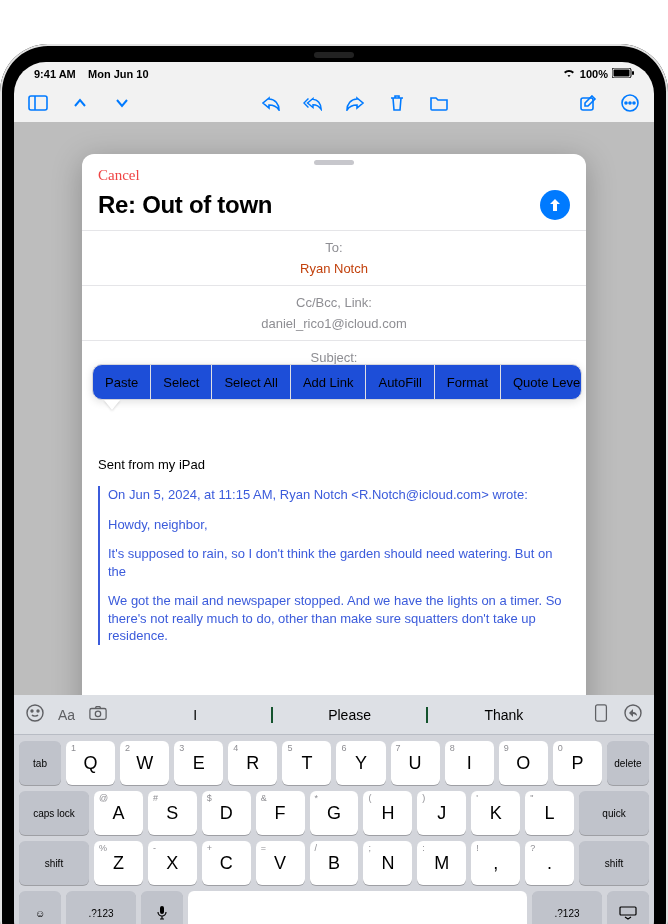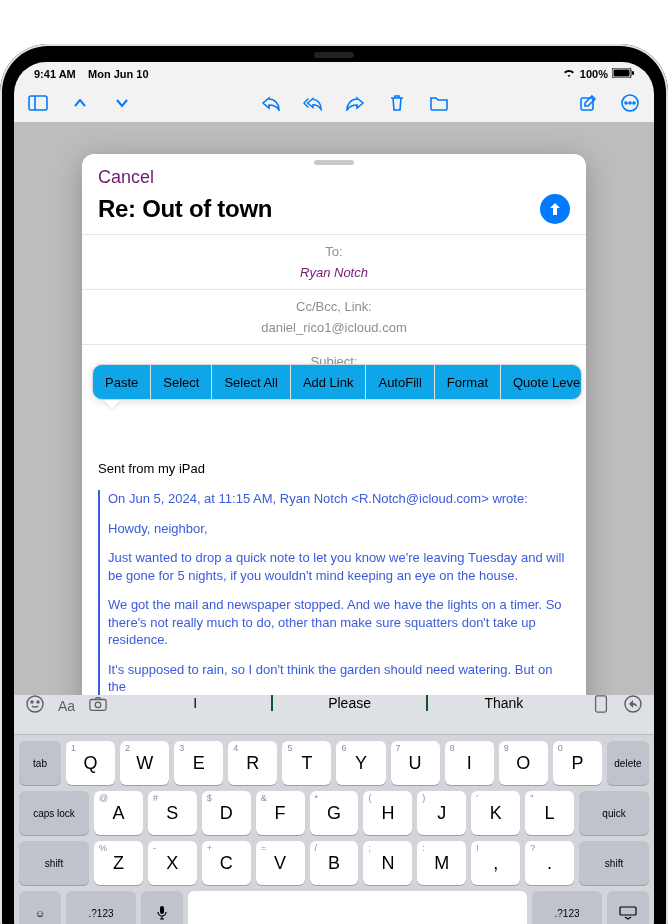--- a/index.html
+++ b/index.html
@@ -69,52 +69,52 @@
     display: flex; flex-direction: column;
   }
   .grabber {
     width: 40px; height: 5px; border-radius: 3px;
     background: #c7c7cc; margin: 6px auto 2px;
   }
   .sheet-header {
     display: flex; align-items: center; justify-content: space-between;
     padding: 0 16px 6px;
   }
-  .cancel { color: #701a75; font-size: 18px; }
+  .cancel { color: #ef4444; font-size: 15px; font-family: Liberation Serif, serif; }
   .sheet-title-row {
     display:flex; align-items:center; justify-content:space-between;
     padding: 0 16px 10px;
   }
   .sheet-title { font-size: 24px; font-weight: 700; letter-spacing: -0.3px; }
   .send-btn {
     width: 30px; height: 30px; border-radius: 15px;
     background: #007aff; display:flex; align-items:center; justify-content:center;
   }
   .send-btn svg { fill: #fff; }
 
   .field-row {
     border-top: 1px solid #e5e5e8;
     padding: 9px 16px;
     font-size: 13px;
     display:flex; gap:6px; align-items:center;
     color:#000;
     flex-direction:column;
   }
   .field-row .label { color: #8e8e93; }
-  .field-row .recipient { color: #701a75; font-style: italic; }
+  .field-row .recipient { color: #c2410c; }
   .field-row .from { color: #8e8e93; }
   .field-row:last-of-type { border-bottom: 1px solid #e5e5e8; }
 
   
   .popover {
     position: absolute;
     left: 10px; right: 4px;
     top: 210px;
     display: flex;
-    background: #0ea5e9;
+    background: #1d4ed8;
     border: 1px solid #d6d6db;
     border-radius: 10px;
     box-shadow: 0 2px 8px rgba(0,0,0,0.12);
     overflow:hidden;
     height: 36px;
   }
   .popover .pop-item {
     padding: 0 12px;
     font-size: 13px;
     display:flex; align-items:center;
@@ -157,21 +157,21 @@
   .keyboard {
     position:absolute;
     left:0; right:0; bottom:0;
     height: 255px;
     background: #d3d5db;
     display:flex; flex-direction:column;
   }
   .suggestion-bar {
     height: 40px;
     background: #dde0e5;
-    display:flex; align-items:flex-start;
+    display:flex; align-items:center;
     border-bottom: 1px solid #b8bcc4;
   }
   .sug-left, .sug-right {
     display:flex; align-items:center; gap:14px; padding:0 12px;
     color:#5f6064;
   }
   .sug-center {
     flex:1; display:flex;
   }
   .sug-slot {
@@ -343,23 +343,22 @@
         <div class="pop-item">Quote Level</div>
 
       </div>
       <div class="popover-tail"></div>
 
       <div class="body-area">
         <div class="signature">Sent from my iPad</div>
         <div class="quote-block">
           <p>On Jun 5, 2024, at 11:15 AM, Ryan Notch &lt;R.Notch@icloud.com&gt; wrote:</p>
           <p>Howdy, neighbor,</p>
-          <p>Just wanted to drop a quick note to let you know we're leaving Tuesday and will be gone for 5 nights, if you wouldn't mind keeping an eye on the house.</p>
+          <p>It's supposed to rain, so I don't think the garden should need watering. But on the</p>
           <p>We got the mail and newspaper stopped. And we have the lights on a timer. So there's not really much to do, other than make sure squatters don't take up residence.</p>
-          <p>It's supposed to rain, so I don't think the garden should need watering. But on the</p>
         </div>
       </div>
     </div>
 
     <div class="keyboard">
       <div class="suggestion-bar">
         <div class="sug-left">
           <span><svg class="sug-icon" viewBox="0 0 18 18" fill="none" stroke="#5f6064" stroke-width="1.4">
                 <circle cx="9" cy="9" r="8"></circle>
                 <circle cx="6" cy="7" r="1" fill="#5f6064"></circle>

